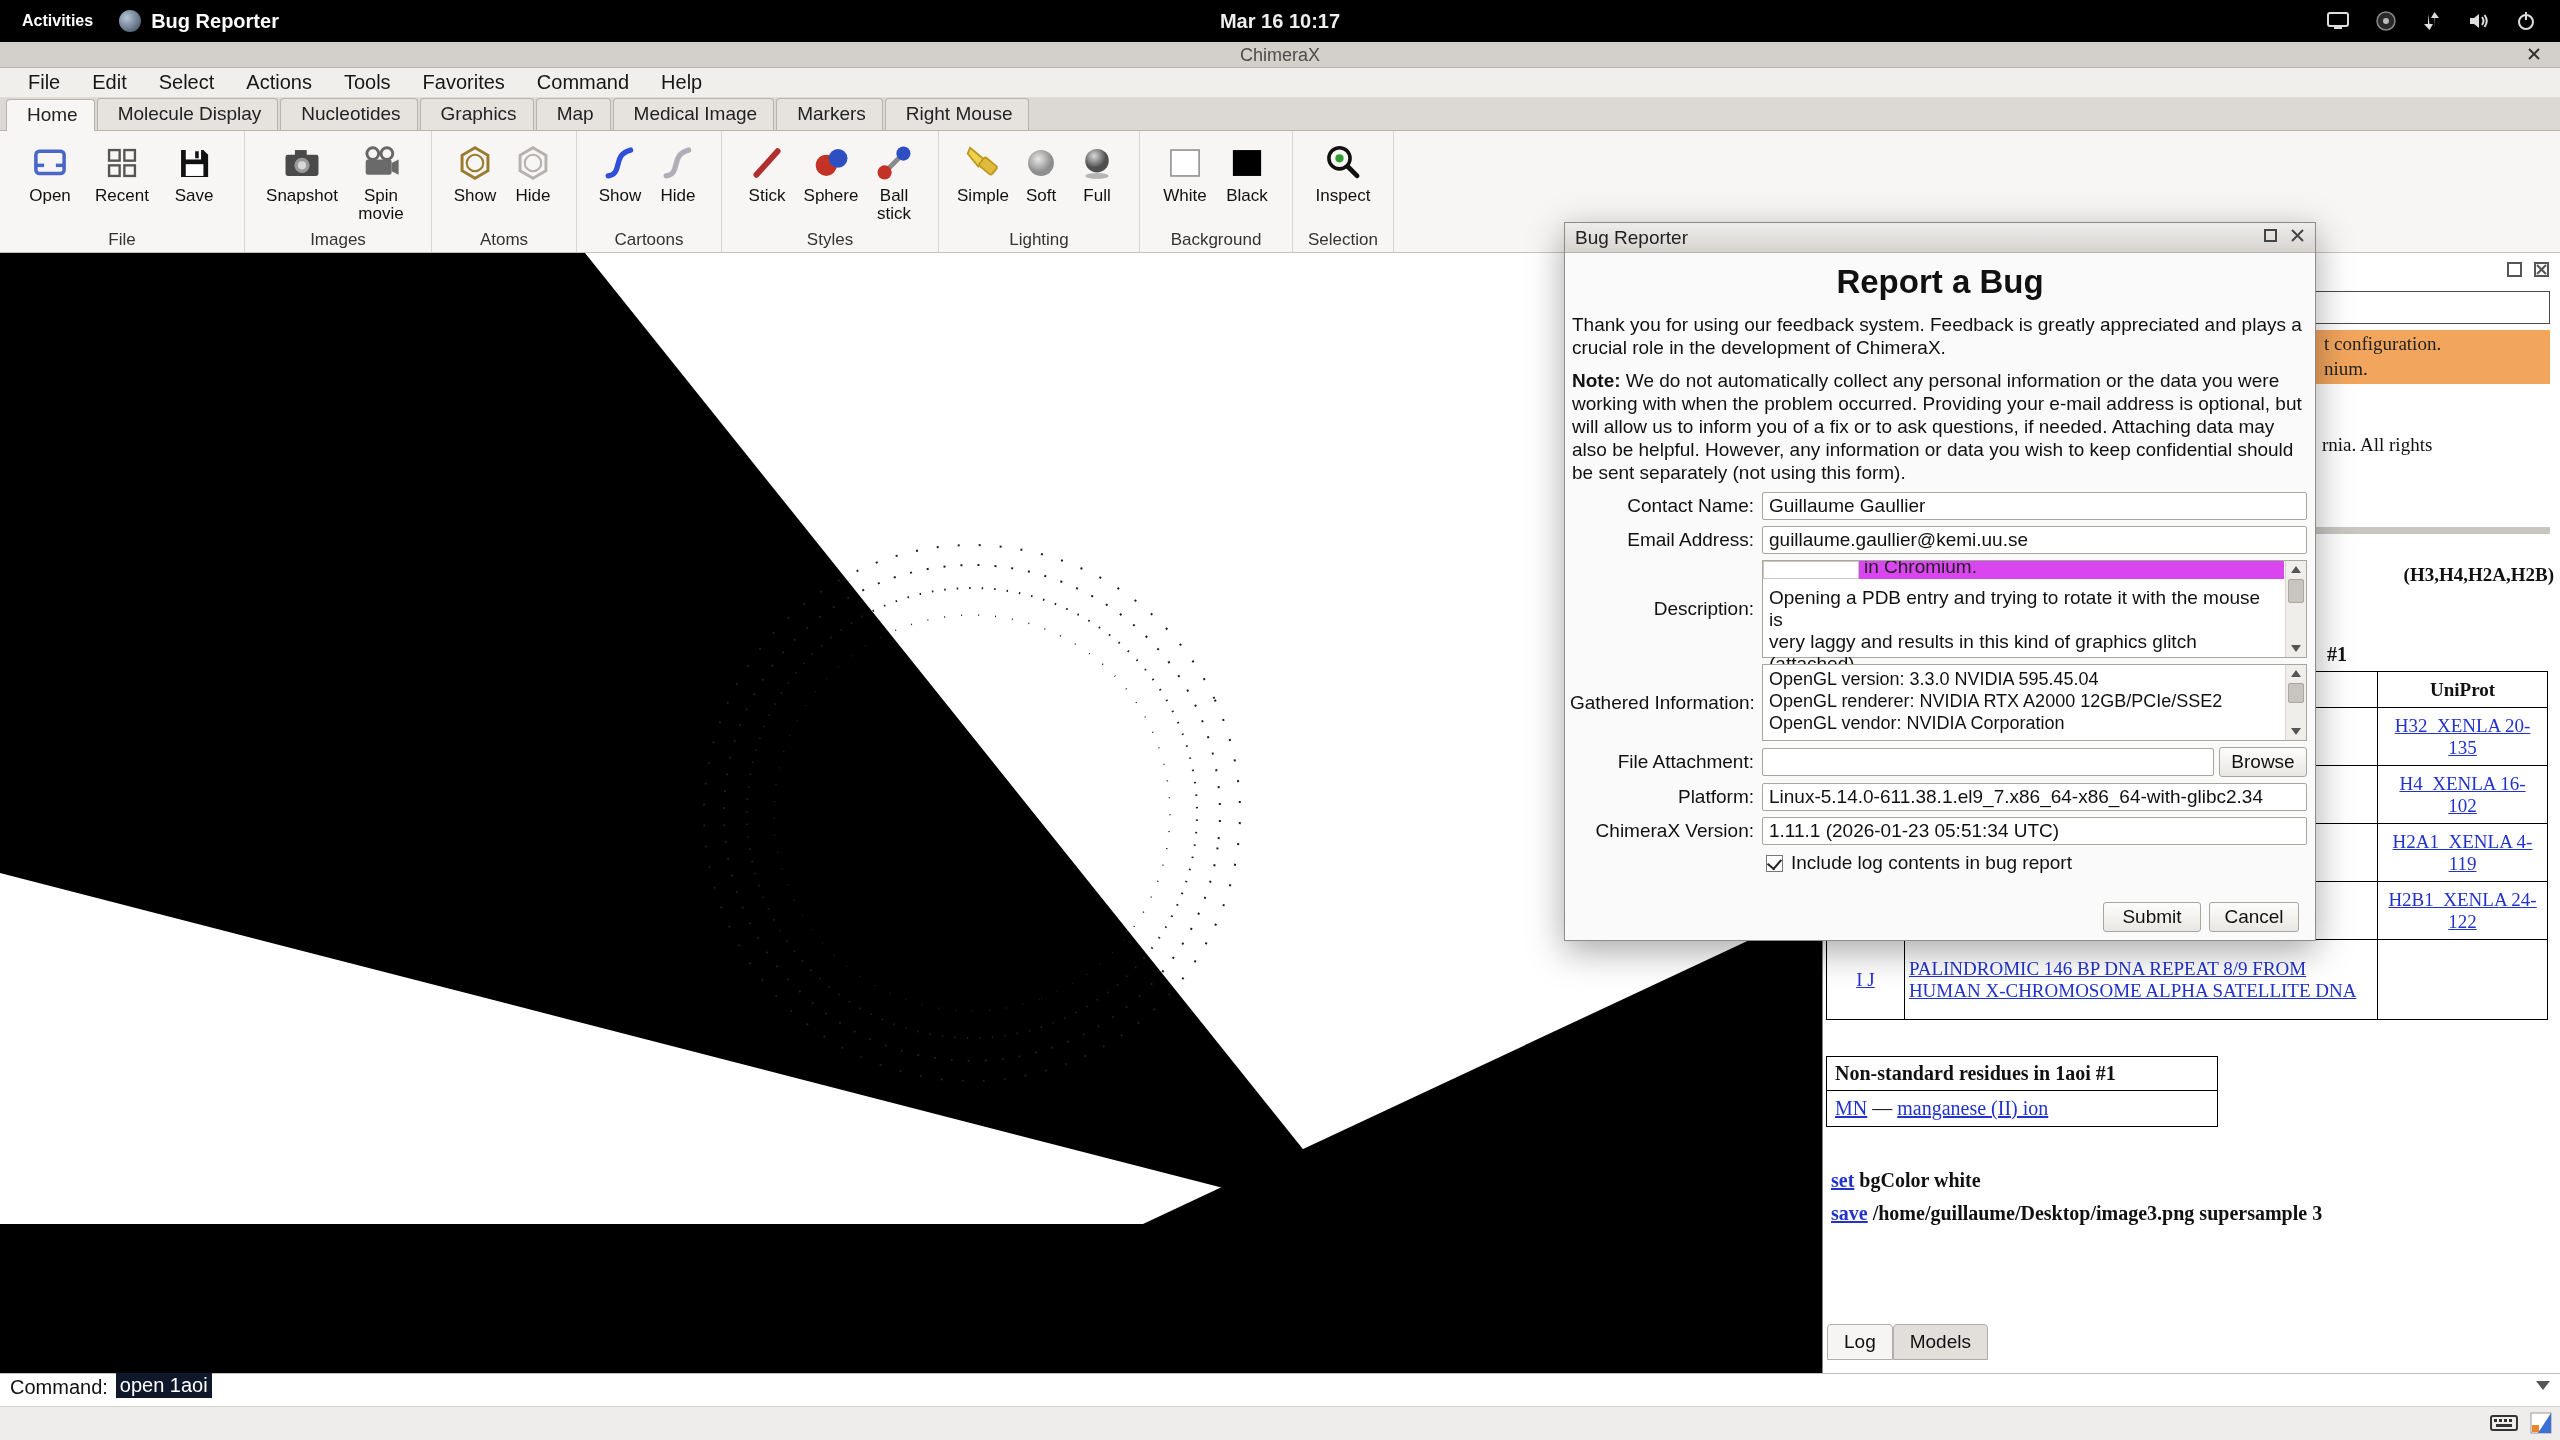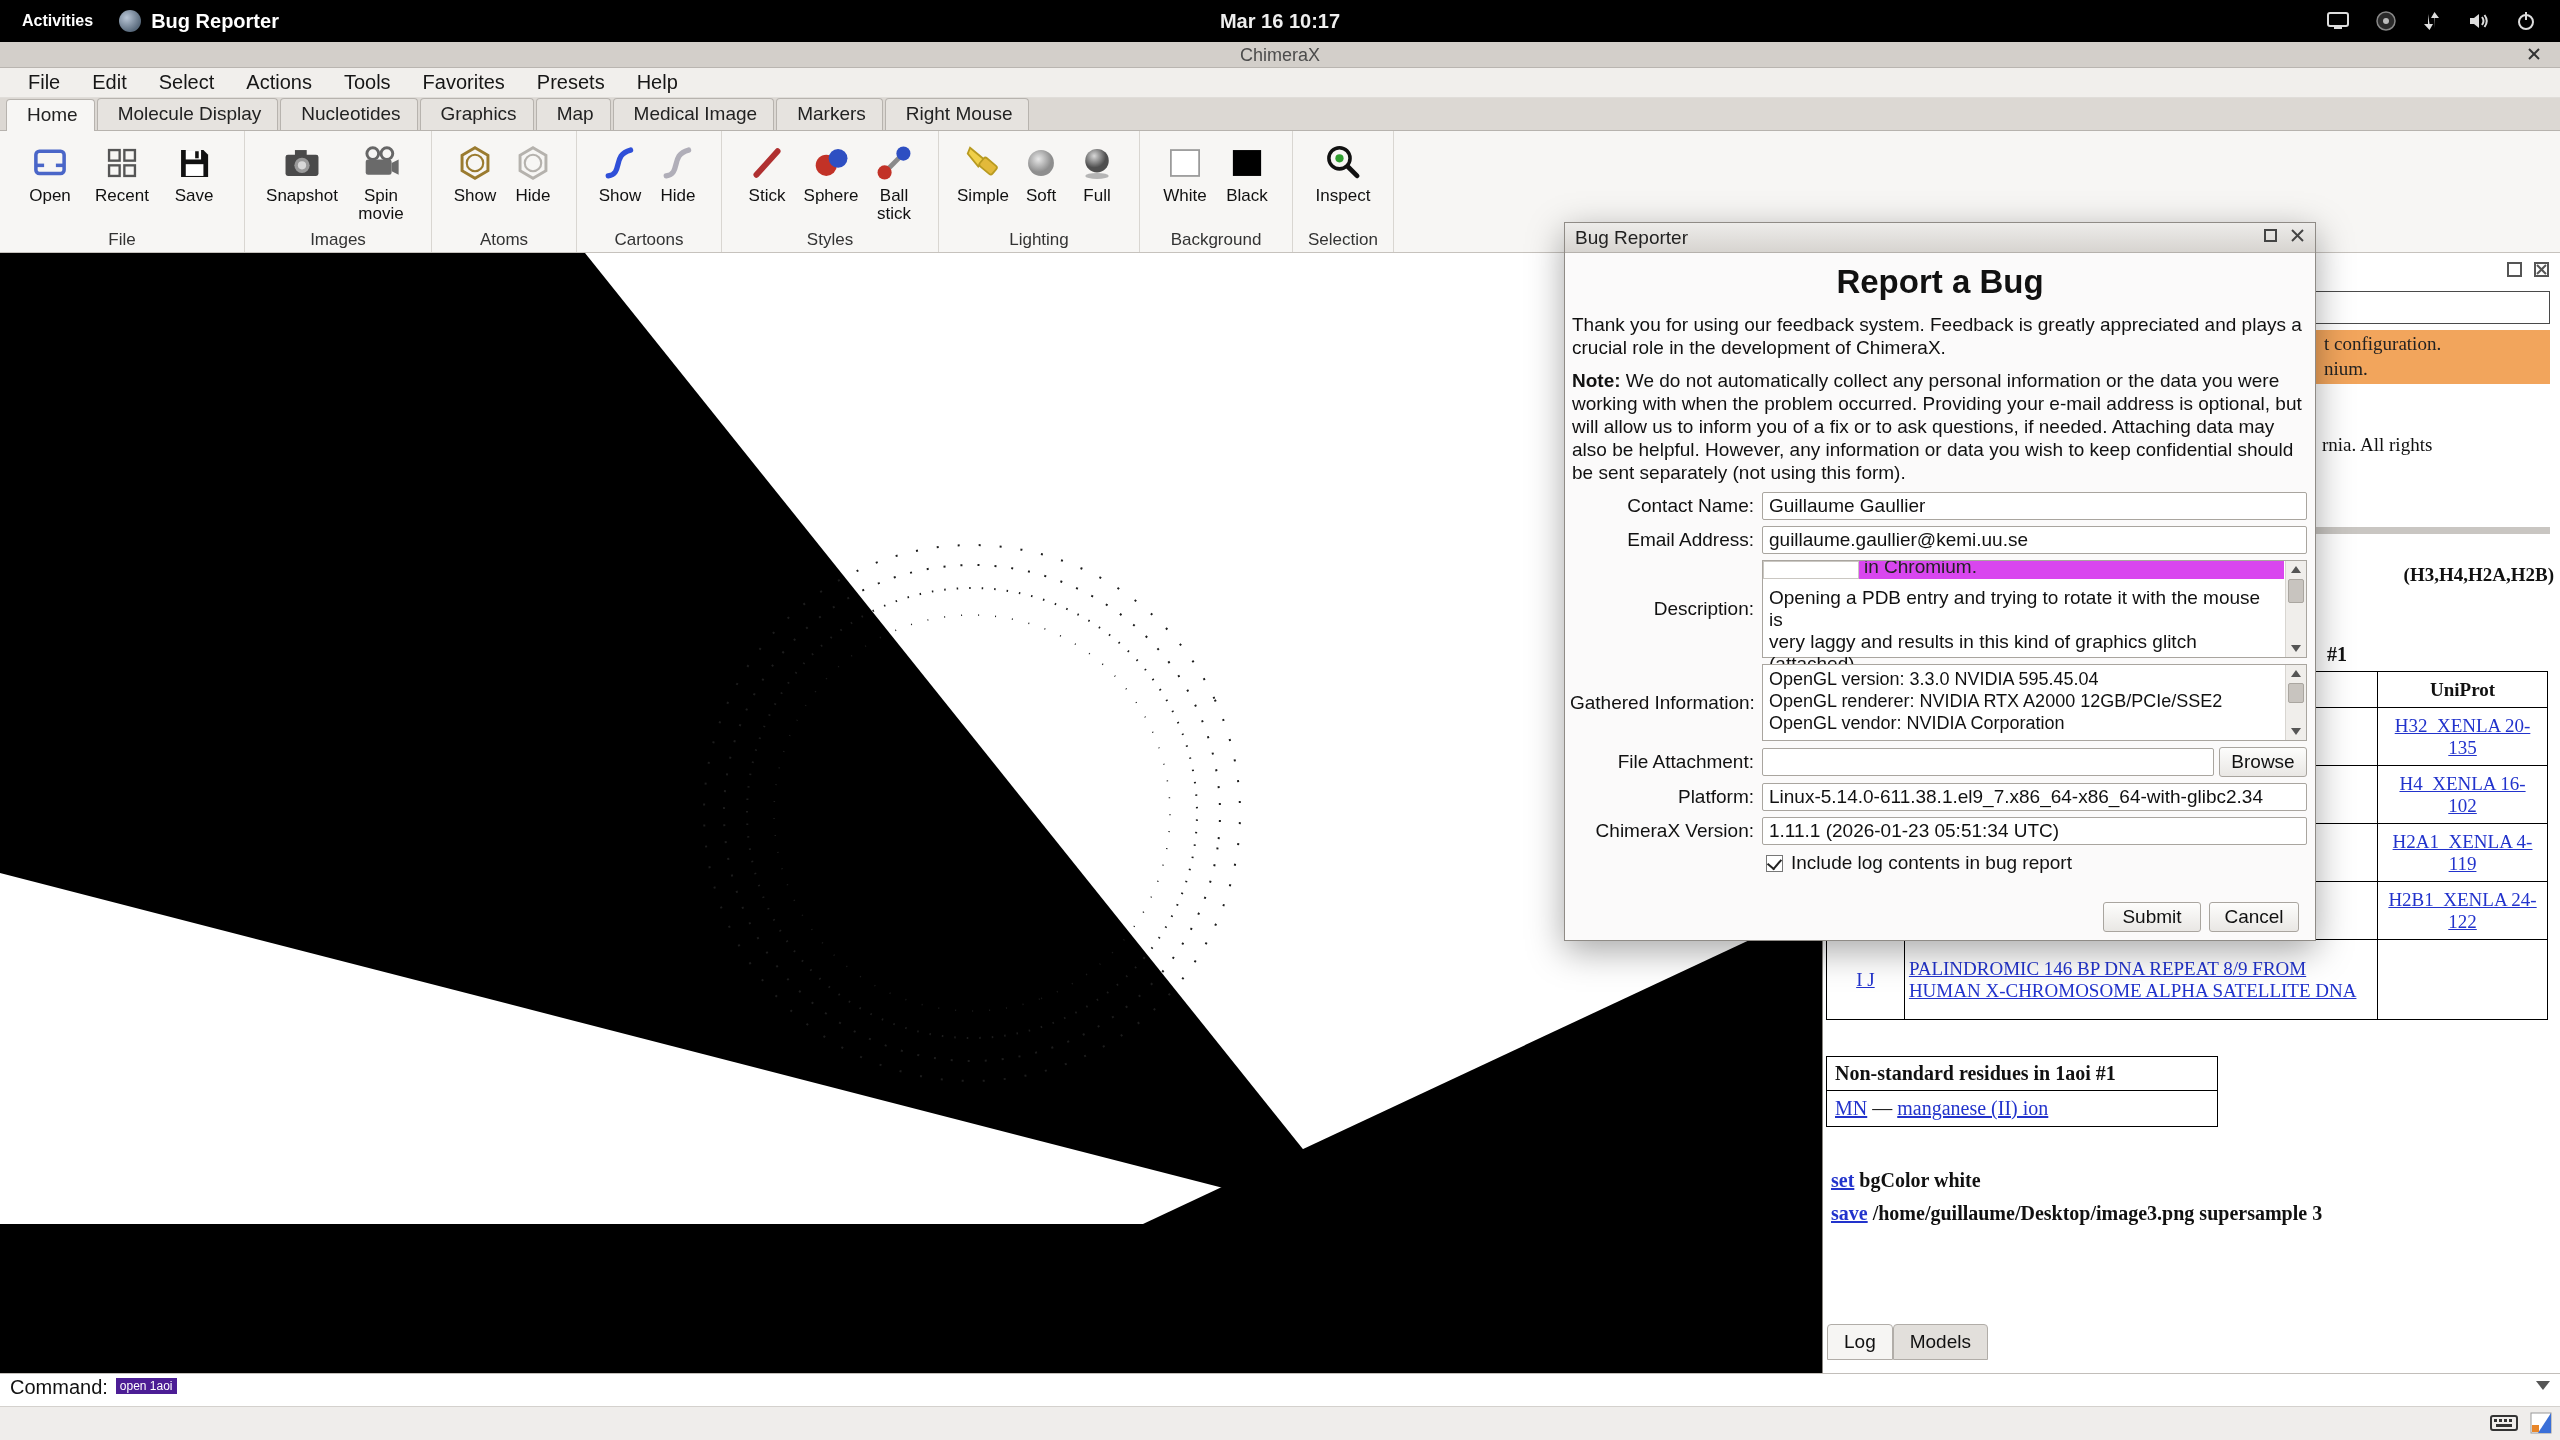--- a/index.html
+++ b/index.html
@@ -72,21 +72,21 @@
   .cmd1 { top:916px; } .cmd2 { top:949px; }
   .panel-tabs { position:absolute; left:4px; top:1071px; display:flex; font-family:"Liberation Sans", sans-serif; }
   .ptab { font-size:19px; padding:6px 16px; border:1px solid #b1ada8; background:#e2dfdb; border-radius:4px 4px 0 0; }
   .ptab.active { background:#f6f5f3; }
 
   
   .cmdbar { position:absolute; left:0; top:1373px; width:2560px; height:26px; background:#fff;
     border-top:1px solid #c2beba; display:flex; align-items:flex-end; padding-left:10px; font-size:20px; }
   .cmd-label { margin-right:8px; }
   .cmd-input { flex:1; height:27px; display:flex; align-items:center; position:relative; }
-  .cmd-sel { background:#4c1d95; color:#fff; padding:1px 4px; font-size:12px; }
+  .cmd-sel { background:#0f172a; color:#fff; padding:1px 4px; font-size:20px; }
   .cmd-drop { position:absolute; right:10px; top:9px; width:0; height:0;
     border-left:7px solid transparent; border-right:7px solid transparent; border-top:9px solid #555; }
   .statusbar { position:absolute; left:0; top:1406px; width:2560px; height:34px; background:#efedeb;
     border-top:1px solid #d4d1cd; }
   .status-icons { position:absolute; right:8px; top:5px; display:flex; gap:12px; align-items:center; }
 
   
   .dialog { position:absolute; left:1564px; top:222px; width:752px; height:719px; background:#fbfafa;
     border:1px solid #8f8b86; box-shadow:0 10px 34px rgba(0,0,0,.35); z-index:100; }
   .dlg-titlebar { height:30px; background:linear-gradient(#edecea,#d7d4d0); border-bottom:1px solid #b5b1ac;
@@ -190,21 +190,21 @@
   </span>
 </div>
 
 <div class="menubar">
   <span>File</span>
   <span>Edit</span>
   <span>Select</span>
   <span>Actions</span>
   <span>Tools</span>
   <span>Favorites</span>
-  <span>Presets</span>
+  <span>Command</span>
   <span>Help</span>
 </div>
 
 <div class="tabrow">
   <span class="rtab active">Home</span>
   <span class="rtab">Molecule Display</span>
   <span class="rtab">Nucleotides</span>
   <span class="rtab">Graphics</span>
   <span class="rtab">Map</span>
   <span class="rtab">Medical Image</span>

